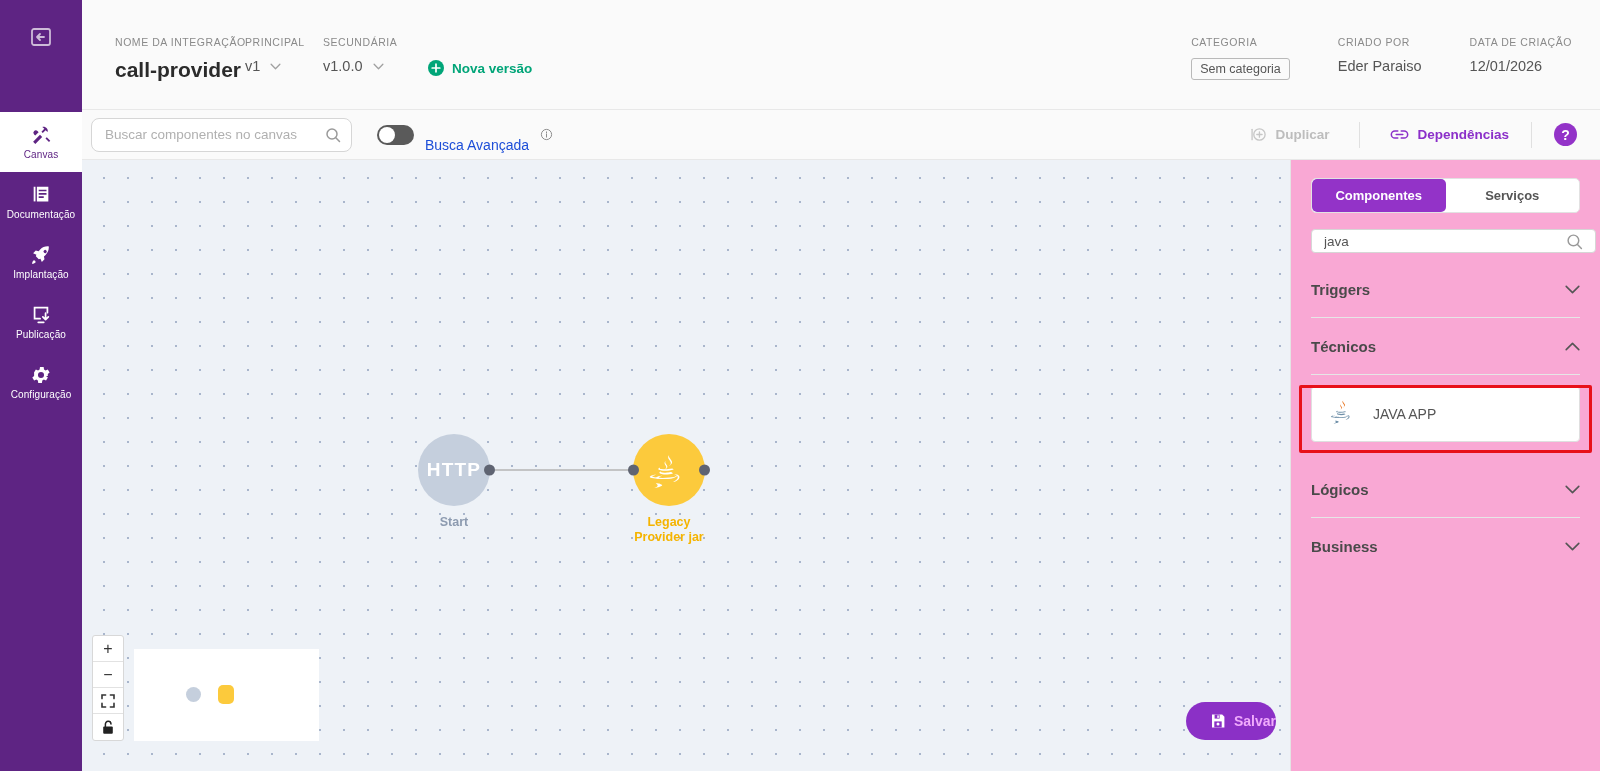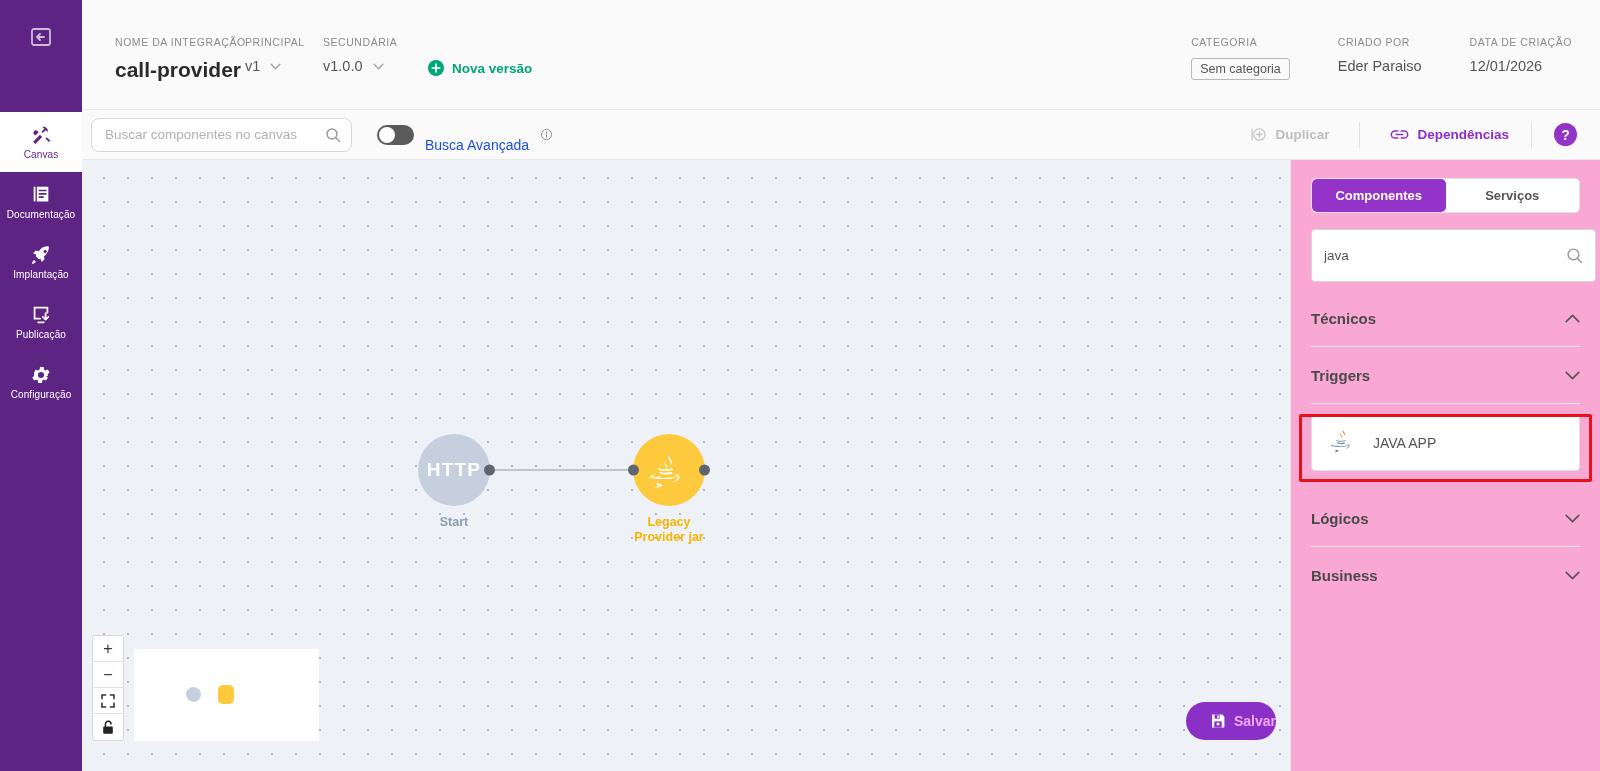--- a/index.html
+++ b/index.html
@@ -163,21 +163,21 @@
     margin: 18px 20px 0 20px; height: 35px; background: #fff;
     border: 1px solid #e2e2e2; border-radius: 5px; display: flex; overflow: hidden;
   }
   .rp-tab {
     flex: 1; display: flex; align-items: center; justify-content: center;
     font-size: 13px; font-weight: bold; color: #555; cursor: pointer;
   }
   .rp-tab.active { background: #9333c8; color: #fff; border-radius: 5px; }
 
   .rp-search {
-    margin: 16px 4px 0 20px; height: 53px; background: #fff;
+    margin: 16px 4px 0 20px; height: 24px; background: #fff;
     border: 1px solid #d6d6d6; border-radius: 4px;
     display: flex; align-items: center; padding: 0 12px; gap: 6px;
   }
   .rp-search input {
     flex: 1; border: 0; outline: 0; font-size: 13.5px; color: #555;
     font-family: inherit; background: transparent;
   }
   .rp-search input::placeholder { color: #b0b0b0; }
 
   .accordion { margin: 8px 20px 0 20px; }
@@ -441,30 +441,30 @@
       <input type="text" value="java" style="">
       <svg width="17" height="17" viewBox="0 0 16 16" fill="none" stroke="#9a9a9a" stroke-width="1.4">
         <circle cx="7" cy="7" r="5"></circle>
           <path d="M10.8 10.8L14.5 14.5" stroke-linecap="round"></path>
       </svg>
     </div>
 
     <div class="accordion">
 
       <div class="acc-row">
+        <span class="acc-title">Triggers</span>
+        <svg width="15" height="9" viewBox="0 0 15 9" fill="none" stroke="#555" stroke-width="1.6">
+          <path d="M1.2 1.4l6.3 6.2 6.3-6.2" stroke-linecap="round" stroke-linejoin="round"></path>
+        </svg>
+      </div>
+
+      <div class="acc-row">
         <span class="acc-title">Técnicos</span>
         <svg width="15" height="9" viewBox="0 0 15 9" fill="none" stroke="#555" stroke-width="1.6">
           <path d="M1.2 7.6l6.3-6.2 6.3 6.2" stroke-linecap="round" stroke-linejoin="round"></path>
-        </svg>
-      </div>
-
-      <div class="acc-row">
-        <span class="acc-title">Triggers</span>
-        <svg width="15" height="9" viewBox="0 0 15 9" fill="none" stroke="#555" stroke-width="1.6">
-          <path d="M1.2 1.4l6.3 6.2 6.3-6.2" stroke-linecap="round" stroke-linejoin="round"></path>
         </svg>
       </div>
 
       <div style="position:relative;">
         <div class="comp-item">
           <svg width="28" height="30" viewBox="0 0 48 52">
             <g fill="#e8721c">
               <path d="M24.3 2.5c-3.5 3.2 1.6 6 1.7 8.6.1 2.3-2.3 3.5-2.3 3.5s5.3-2.3 3.1-5.8c-2-3.3-3.6-4.2-2.5-6.3z"></path>
               <path d="M20.4 9.2c-3.1 2.4.6 4.7.7 6.6.1 1.7-1.8 2.7-1.8 2.7s4.2-1.8 2.5-4.5c-1.6-2.5-2.6-3.2-1.4-4.8z"></path>
             </g>

